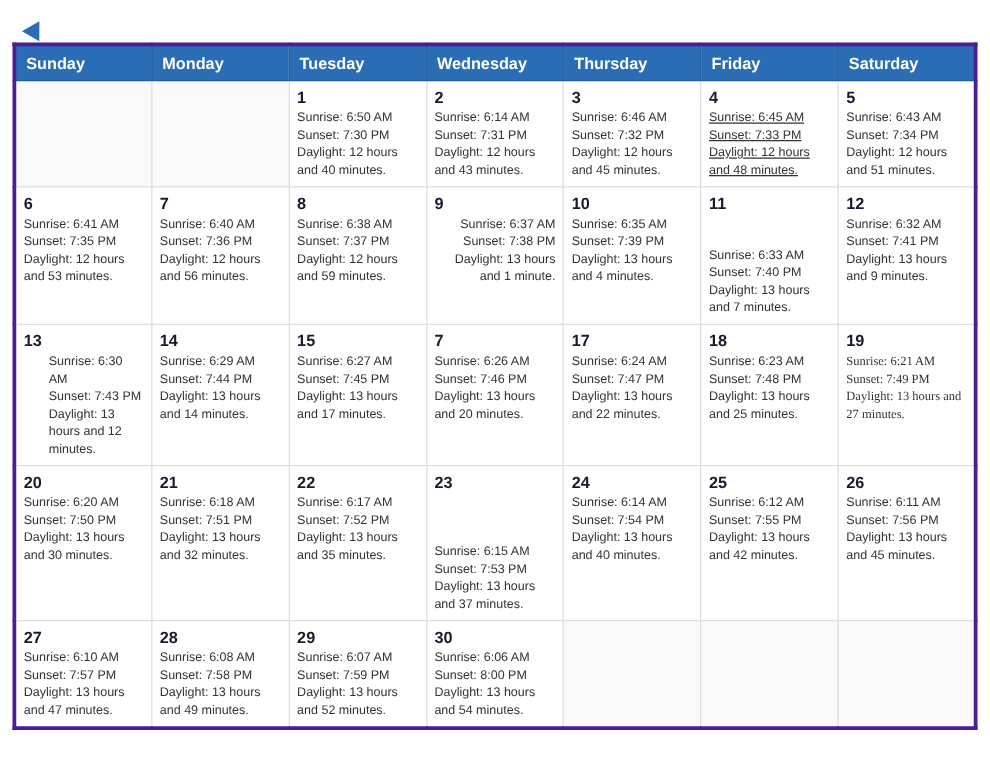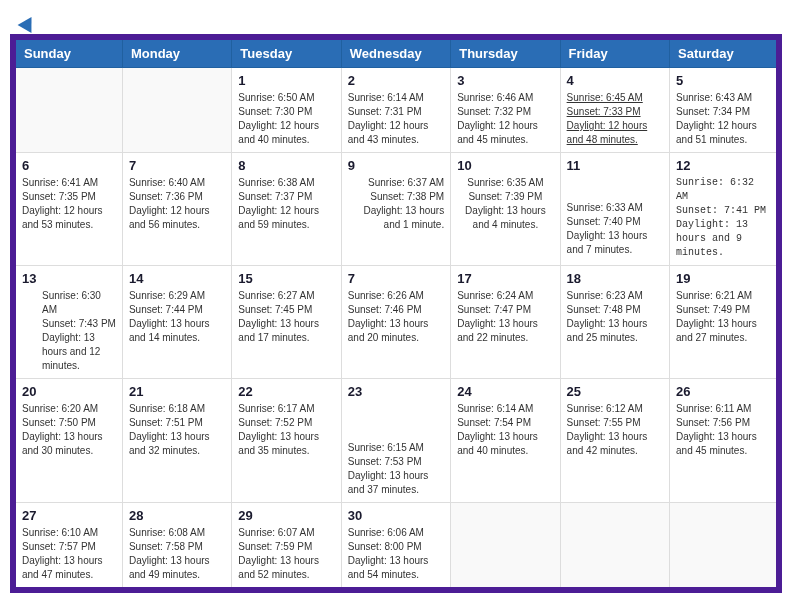--- a/index.html
+++ b/index.html
@@ -56,21 +56,21 @@
       color: #1a1a2e;
     }
     .location-title {
       font-size: 14px;
       color: #333;
       margin-top: 2px;
     }
     .calendar {
       width: 100%;
       border-collapse: collapse;
-      border: 6px solid #4c1d95;
+      border: 3px solid #4c1d95;
     }
     .calendar th {
       background-color: #2a6db5;
       color: #fff;
       text-align: left;
       padding: 6px 8px;
       font-size: 13px;
       font-weight: bold;
       border: 1px solid #2060a0;
     }
@@ -184,33 +184,33 @@
 Daylight: 12 hours and 59 minutes.</div>
         </td>
         <td>
           <span class="day-number">9</span>
           <div class="day-info" style="white-space: pre-line; text-align: right;">Sunrise: 6:37 AM
 Sunset: 7:38 PM
 Daylight: 13 hours and 1 minute.</div>
         </td>
         <td>
           <span class="day-number">10</span>
-          <div class="day-info" style="white-space: pre-line; text-align: center;">Sunrise: 6:35 AM
+          <div class="day-info" style="white-space: pre-line;">Sunrise: 6:35 AM
 Sunset: 7:39 PM
 Daylight: 13 hours and 4 minutes.</div>
         </td>
         <td>
           <span class="day-number">11</span>
           <div class="day-info" style="white-space: pre-line; margin-top: 28px;">Sunrise: 6:33 AM
 Sunset: 7:40 PM
 Daylight: 13 hours and 7 minutes.</div>
         </td>
         <td>
           <span class="day-number">12</span>
-          <div class="day-info" style="white-space: pre-line; font-family: Liberation Mono, monospace;">Sunrise: 6:32 AM
+          <div class="day-info" style="white-space: pre-line;">Sunrise: 6:32 AM
 Sunset: 7:41 PM
 Daylight: 13 hours and 9 minutes.</div>
         </td>
       </tr>
       <tr>
         <td>
           <span class="day-number">13</span>
           <div class="day-info" style="white-space: pre-line; margin-left: 20px;">Sunrise: 6:30 AM
 Sunset: 7:43 PM
 Daylight: 13 hours and 12 minutes.</div>
@@ -240,21 +240,21 @@
 Daylight: 13 hours and 22 minutes.</div>
         </td>
         <td>
           <span class="day-number">18</span>
           <div class="day-info" style="white-space: pre-line;">Sunrise: 6:23 AM
 Sunset: 7:48 PM
 Daylight: 13 hours and 25 minutes.</div>
         </td>
         <td>
           <span class="day-number">19</span>
-          <div class="day-info" style="white-space: pre-line;">Sunrise: 6:21 AM
+          <div class="day-info" style="white-space: pre-line; font-family: Liberation Serif, serif;">Sunrise: 6:21 AM
 Sunset: 7:49 PM
 Daylight: 13 hours and 27 minutes.</div>
         </td>
       </tr>
       <tr>
         <td>
           <span class="day-number">20</span>
           <div class="day-info" style="white-space: pre-line;">Sunrise: 6:20 AM
 Sunset: 7:50 PM
 Daylight: 13 hours and 30 minutes.</div>

